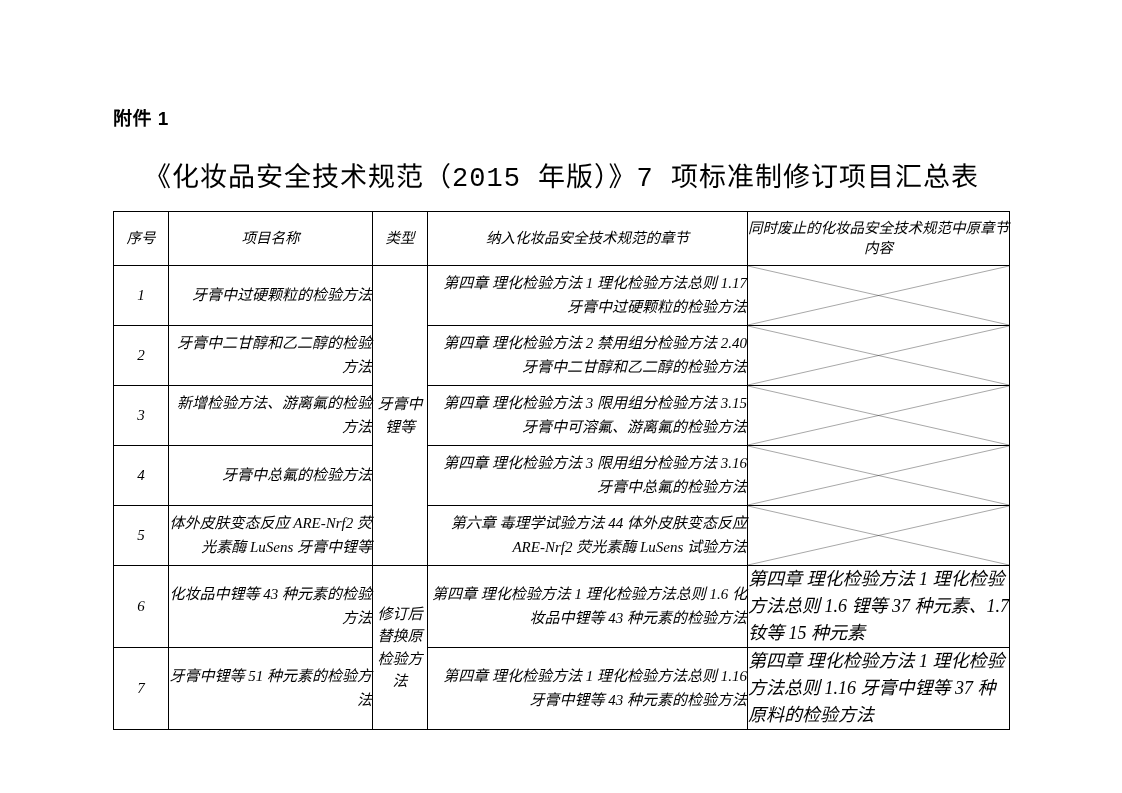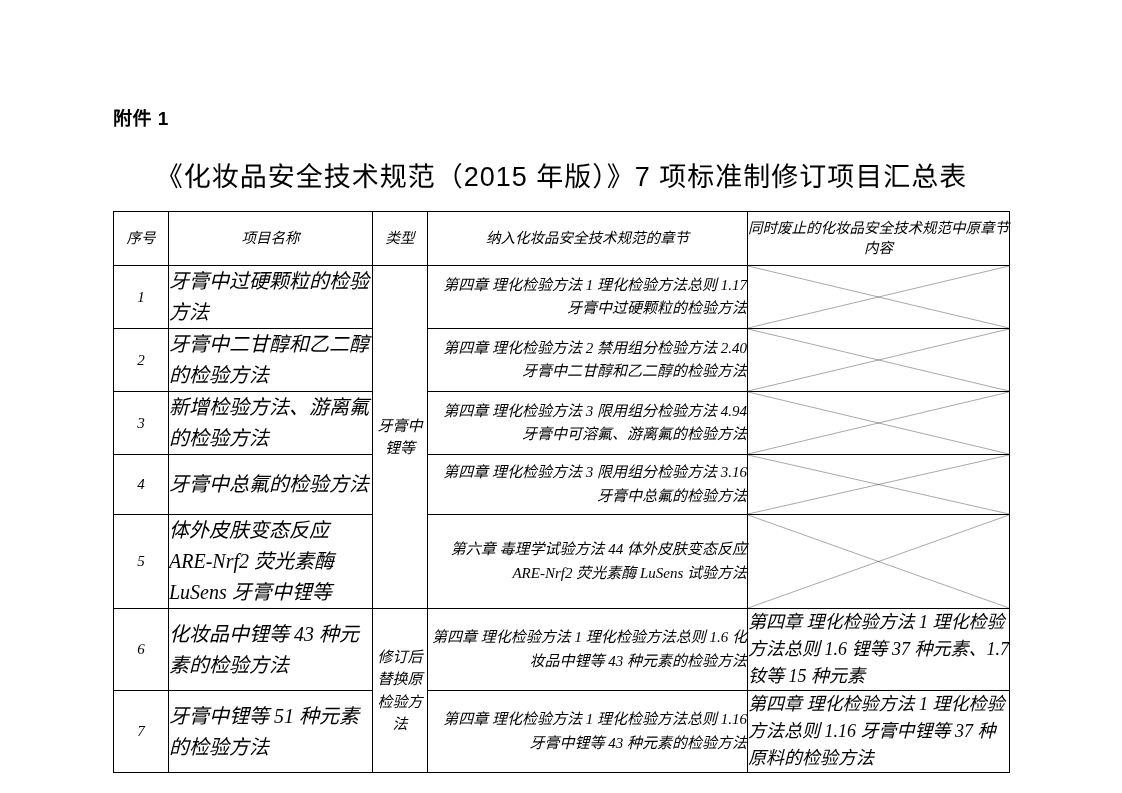--- a/index.html
+++ b/index.html
@@ -36,21 +36,21 @@
     white-space: nowrap;
   }
 
   
   .doc-title {
     position: absolute;
     left: 113px;
     top: 155px;
     width: 897px;
     text-align: center;
-    font-family: Liberation Sans, sans-serif;
+    font-family: Liberation Mono, monospace;
     font-size: 27px;
     font-weight: 400;
     letter-spacing: 1px;
     white-space: nowrap;
   }
 
   
   .table-wrap {
     position: absolute;
     left: 113px;
@@ -93,23 +93,23 @@
   
   .seq-cell {
     text-align: center;
     font-size: 15px;
     font-family: "Liberation Serif", "DejaVu Serif", serif;
   }
 
   
   .name-cell {
     padding: 5px 9px;
-    font-size: 20px;
+    font-size: 15px;
     line-height: 1.55;
-    text-align: left;
+    text-align: right;
   }
 
   
   .type-cell {
     text-align: center;
     font-size: 15px;
     line-height: 1.5;
     padding: 2px 6px;
     word-break: break-all;
   }
@@ -203,21 +203,21 @@
             <svg viewBox="0 0 100 100" preserveAspectRatio="none">
               <line x1="0" y1="0" x2="100" y2="100" stroke="#000" stroke-width="0.35" vector-effect="non-scaling-stroke"></line>
               <line x1="100" y1="0" x2="0" y2="100" stroke="#000" stroke-width="0.35" vector-effect="non-scaling-stroke"></line>
             </svg>
           </td>
         </tr>
 
         <tr class="r-3">
           <td class="seq-cell">3</td>
           <td class="name-cell">新增检验方法、游离氟的检验方法</td>
-          <td class="chap-cell">第四章 理化检验方法 3 限用组分检验方法 4.94 牙膏中可溶氟、游离氟的检验方法</td>
+          <td class="chap-cell">第四章 理化检验方法 3 限用组分检验方法 3.15 牙膏中可溶氟、游离氟的检验方法</td>
           <td class="old-cell cross-cell">
             <svg viewBox="0 0 100 100" preserveAspectRatio="none">
               <line x1="0" y1="0" x2="100" y2="100" stroke="#000" stroke-width="0.35" vector-effect="non-scaling-stroke"></line>
               <line x1="100" y1="0" x2="0" y2="100" stroke="#000" stroke-width="0.35" vector-effect="non-scaling-stroke"></line>
             </svg>
           </td>
         </tr>
 
         <tr class="r-4">
           <td class="seq-cell">4</td>

